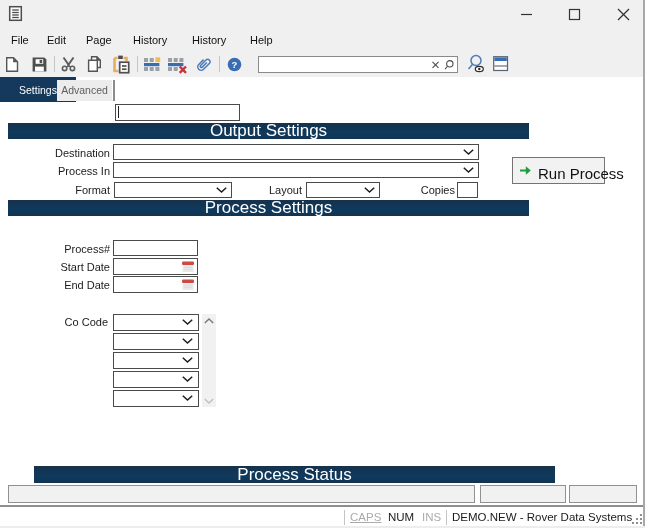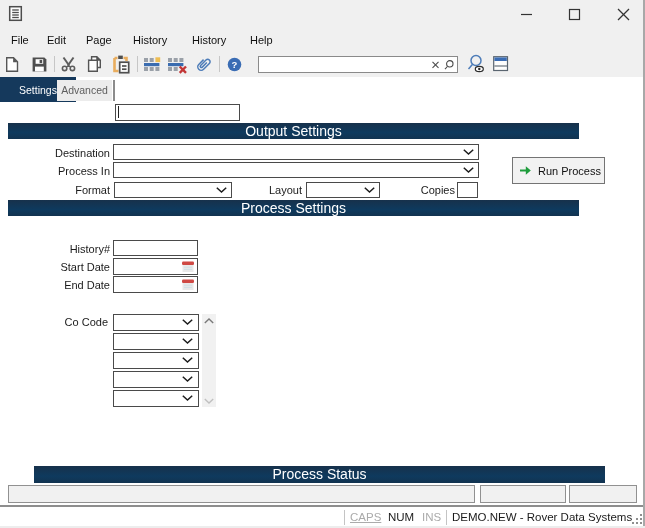--- a/index.html
+++ b/index.html
@@ -2,22 +2,22 @@
 <html><head>
 <meta charset="utf-8">
 <style>
   html,body{margin:0;padding:0;}
   #win{position:relative;width:645px;height:528px;background:#fff;overflow:hidden;
        font-family:"Liberation Sans", sans-serif;}
   .abs{position:absolute;}
   .chrome{left:0;top:0;width:645px;height:77px;background:#f0f0f0;}
   .lbl{font-size:11px;color:#1b1b1b;text-align:right;white-space:nowrap;}
   .field{background:#fff;border:1px solid #4a4a4a;box-sizing:border-box;}
-  .bar{left:8px;width:571px;height:16px;background:linear-gradient(#17314b,#0e3a5e 60%,#123350);
-       color:#fff;font-size:14px;text-align:center;line-height:16px;}
+  .bar{left:8px;width:521px;height:16px;background:linear-gradient(#17314b,#0e3a5e 60%,#123350);
+       color:#fff;font-size:17px;text-align:center;line-height:16px;}
   .menu{font-size:11px;color:#101010;top:34px;}
   .sb{font-size:11.5px;color:#1a1a1a;top:511px;}
 </style>
 </head>
 <body>
 <div id="win">
 
   <div class="abs chrome"></div>
 
   <svg class="abs" style="left:8px;top:5px" width="16" height="17" viewBox="0 0 16 17">
@@ -179,25 +179,25 @@
     </svg>
 
   <div class="abs lbl" style="left:345px;top:184px;width:110px;">Copies</div>
   <div class="abs field" style="left:457px;top:182px;width:21px;height:16px;"></div>
 
   <div class="abs" style="left:512px;top:157px;width:93px;height:27px;background:#f2f2f2;border:1px solid #747474;box-sizing:border-box;"></div>
   <svg class="abs" style="left:519px;top:165px" width="13" height="11" viewBox="0 0 13 11">
     <line x1="1" y1="5.5" x2="7.5" y2="5.5" stroke="#1f9c3c" stroke-width="2"></line>
     <path d="M6.8 1.2 L11.8 5.5 L6.8 9.8 z" fill="#1f9c3c"></path>
   </svg>
-  <div class="abs" style="left:538px;top:165px;font-size:11px;color:#111;">Run Process</div>
+  <div class="abs" style="left:538px;top:165px;font-size:15px;color:#111;">Run Process</div>
 
   <div class="abs bar" style="top:200px;">Process Settings</div>
 
-  <div class="abs lbl" style="left:0;top:243px;width:110px;">History#</div>
+  <div class="abs lbl" style="left:0;top:243px;width:110px;">Process#</div>
   <div class="abs field" style="left:113px;top:240px;width:85px;height:16px;"></div>
 
   <div class="abs lbl" style="left:0;top:261px;width:110px;">Start Date</div>
   <div class="abs field" style="left:113px;top:258px;width:85px;height:17px;"></div>
   <svg class="abs" style="left:182px;top:261px" width="12" height="11" viewBox="0 0 12 11">
     <rect x="0.5" y="3" width="11" height="8" fill="#e9e9e9"></rect>
     <rect x="0" y="0.5" width="12" height="3.4" rx="1.2" fill="#cf4944"></rect>
     <line x1="2" y1="6.2" x2="10" y2="6.2" stroke="#cfe0e6" stroke-width="1"></line>
     <line x1="2" y1="8.4" x2="10" y2="8.4" stroke="#cfe0e6" stroke-width="1"></line>
   </svg>

